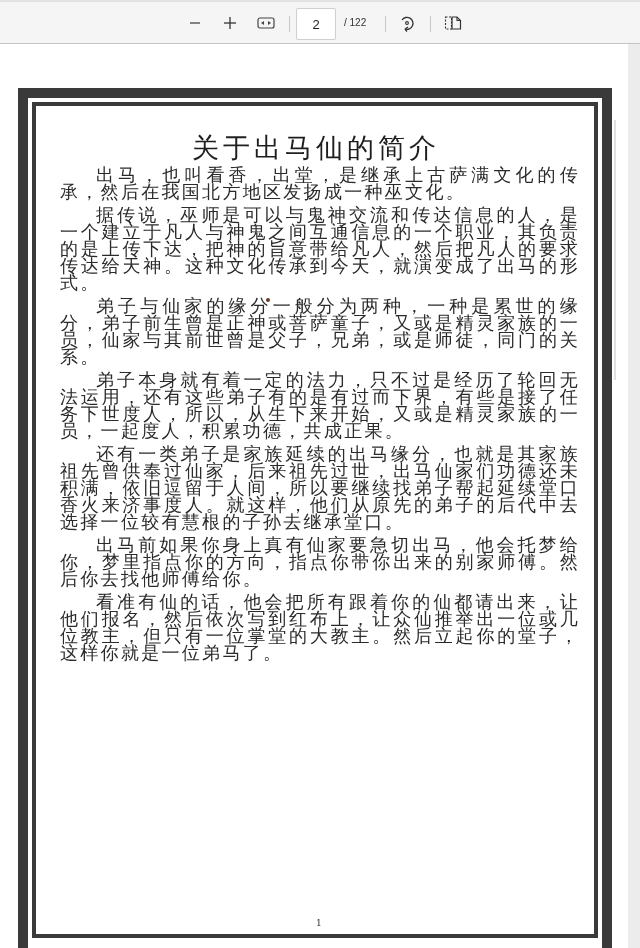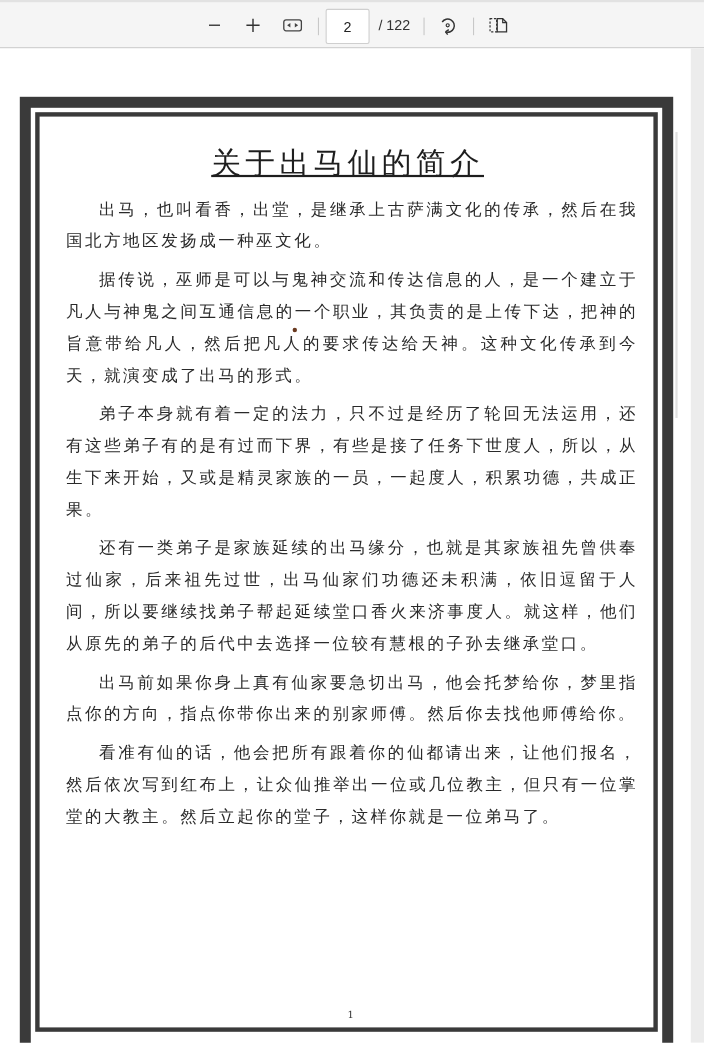--- a/index.html
+++ b/index.html
@@ -13,38 +13,38 @@
     .tb-item { position: absolute; top: 0; height: 42px; display: flex; align-items: center; justify-content: center; color: #333; }
     .tb-btn { width: 28px; cursor: pointer; }
     .tb-sep { position: absolute; top: 14px; width: 1px; height: 16px; background: #c8c8c8; }
     .page-input {
       position: absolute; left: 296px; top: 6px; width: 40px; height: 32px;
       border: 1px solid #cfcfcf; background: #fff; border-radius: 2px;
       font-family: "Liberation Sans", sans-serif; font-size: 13px; color: #222;
       text-align: center; outline: none;
     }
     .page-total { position: absolute; left: 344px; top: 0; height: 42px; line-height: 42px;
-      font-family: "Liberation Sans", sans-serif; font-size: 13px; color: #333; }
+      font-family: "Liberation Sans", sans-serif; font-size: 10px; color: #333; }
 
     .viewer { position: absolute; left: 0; top: 44px; width: 640px; height: 904px; background: #ffffff; overflow: hidden; }
     .scroll-strip { position: absolute; right: 0; top: 44px; width: 12px; height: 904px; background: #ececec; }
     .scan-line { position: absolute; left: 614px; top: 120px; width: 2px; height: 260px; background: #e0e0e0; }
 
     .frame-outer {
       position: absolute; left: 18px; top: 88px; width: 594px; height: 880px;
       border: 10px solid #3a3a3a; background: #fff;
     }
     .frame-inner {
       position: absolute; left: 32px; top: 102px; width: 566px; height: 836px;
       border: 4px solid #3a3a3a; background: #fff;
     }
     .content { position: absolute; left: 60px; top: 130px; width: 520px; color: #2a2a2a;
       font-family: "DejaVu Serif", serif; }
-    .doc-title { text-align: center; font-size: 27px; letter-spacing: 4px; font-weight: normal; margin-bottom: 10px; margin-left: -8px; color: #1e1e1e; text-decoration: underline; }
-    .para { font-size: 15px; line-height: 29px; text-indent: 2em; letter-spacing: 2.3px; margin-bottom: 6px; text-align: justify; }
+    .doc-title { text-align: center; font-size: 27px; letter-spacing: 4px; font-weight: normal; margin-bottom: 0; margin-left: -8px; color: #1e1e1e; }
+    .para { font-size: 18px; line-height: 17px; text-indent: 2em; letter-spacing: 2.3px; margin-bottom: 6px; text-align: justify; }
     .page-num { position: absolute; left: 316px; top: 918px; font-size: 9px; color: #333; font-family: "DejaVu Serif", serif; }
     .ink-dot { position: absolute; left: 266px; top: 298px; width: 4px; height: 4px; border-radius: 50%; background: #6a3a20; }
   </style>
 </head>
 <body>
 
 <div class="toolbar">
   <div class="tb-item tb-btn" style="left:181px;">
     <svg width="14" height="14" viewBox="0 0 14 14">
         <line x1="2" y1="7" x2="12" y2="7" stroke="#444" stroke-width="1.3"></line>
@@ -88,19 +88,20 @@
 <div class="scroll-strip"></div>
 
 <div class="frame-outer"></div>
 <div class="frame-inner"></div>
 <div class="scan-line"></div>
 
 <div class="content">
   <h1 class="doc-title">关于出马仙的简介</h1>
   <p class="para">出马，也叫看香，出堂，是继承上古萨满文化的传承，然后在我国北方地区发扬成一种巫文化。</p>
   <p class="para">据传说，巫师是可以与鬼神交流和传达信息的人，是一个建立于凡人与神鬼之间互通信息的一个职业，其负责的是上传下达，把神的旨意带给凡人，然后把凡人的要求传达给天神。这种文化传承到今天，就演变成了出马的形式。</p>
+  <p class="para">弟子与仙家的缘分一般分为两种，一种是累世的缘分，弟子前生曾是正神或菩萨童子，又或是精灵家族的一员，仙家与其前世曾是父子，兄弟，或是师徒，同门的关系。</p>
   <p class="para">弟子本身就有着一定的法力，只不过是经历了轮回无法运用，还有这些弟子有的是有过而下界，有些是接了任务下世度人，所以，从生下来开始，又或是精灵家族的一员，一起度人，积累功德，共成正果。</p>
   <p class="para">还有一类弟子是家族延续的出马缘分，也就是其家族祖先曾供奉过仙家，后来祖先过世，出马仙家们功德还未积满，依旧逗留于人间，所以要继续找弟子帮起延续堂口香火来济事度人。就这样，他们从原先的弟子的后代中去选择一位较有慧根的子孙去继承堂口。</p>
   <p class="para">出马前如果你身上真有仙家要急切出马，他会托梦给你，梦里指点你的方向，指点你带你出来的别家师傅。然后你去找他师傅给你。</p>
   <p class="para">看准有仙的话，他会把所有跟着你的仙都请出来，让他们报名，然后依次写到红布上，让众仙推举出一位或几位教主，但只有一位掌堂的大教主。然后立起你的堂子，这样你就是一位弟马了。</p>
 </div>
 <div class="ink-dot"></div>
 <div class="page-num">1</div>
 
 </body></html>

